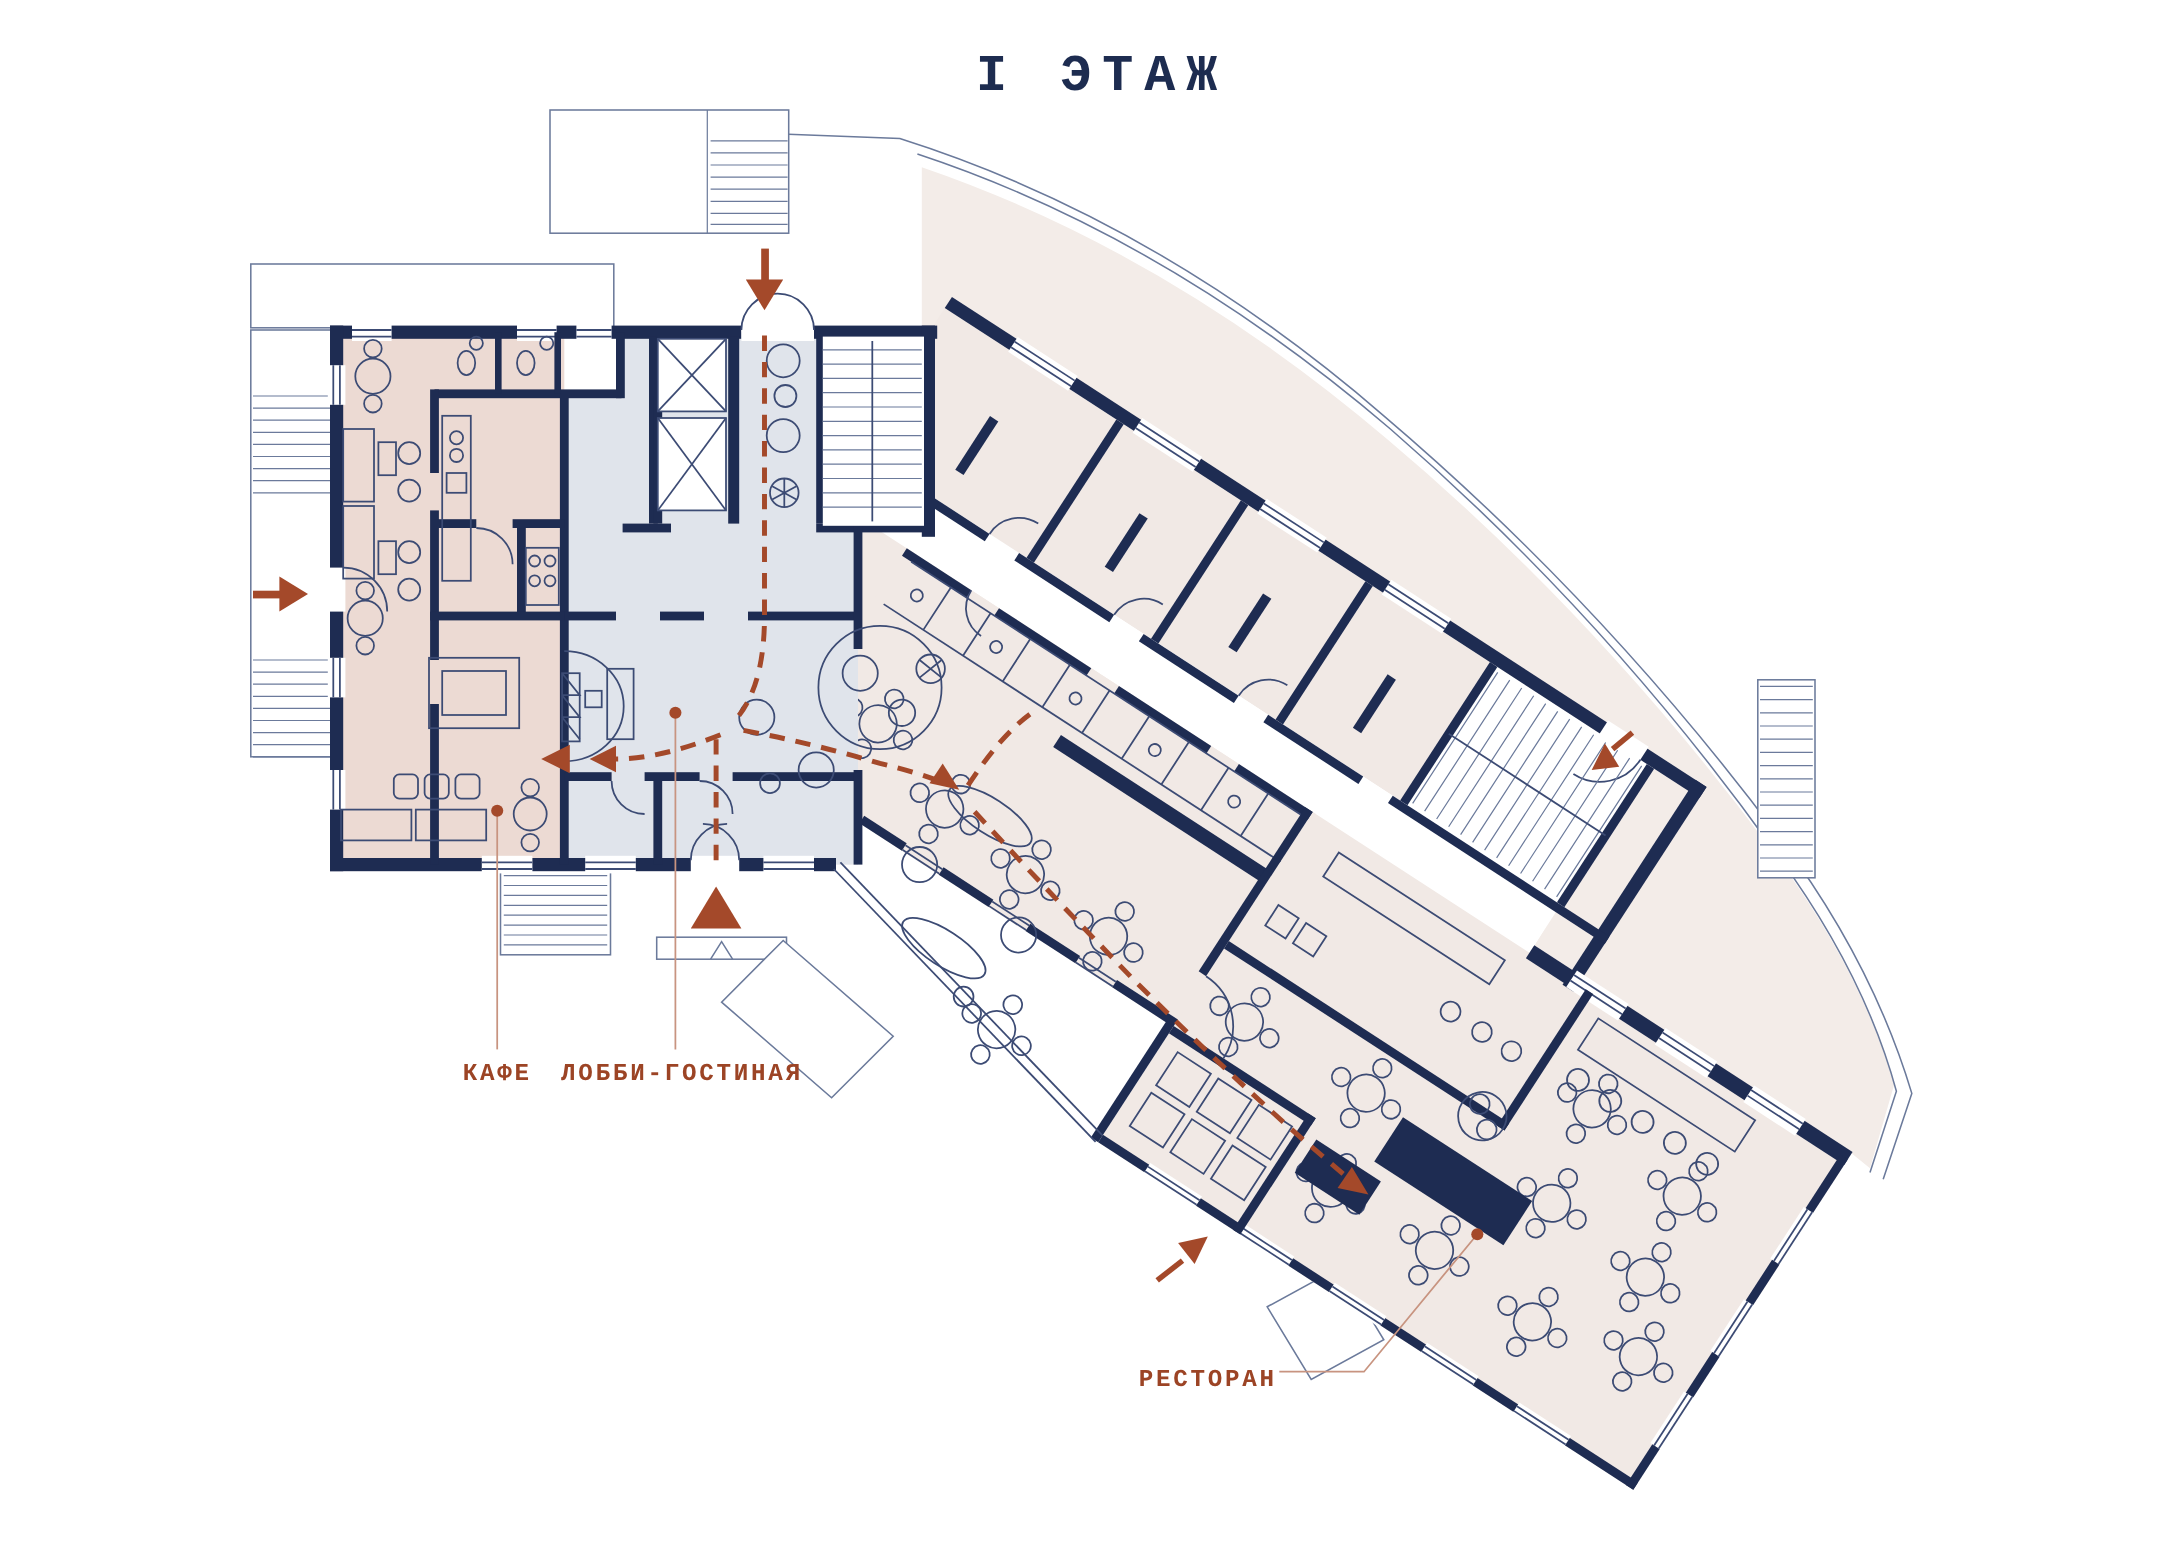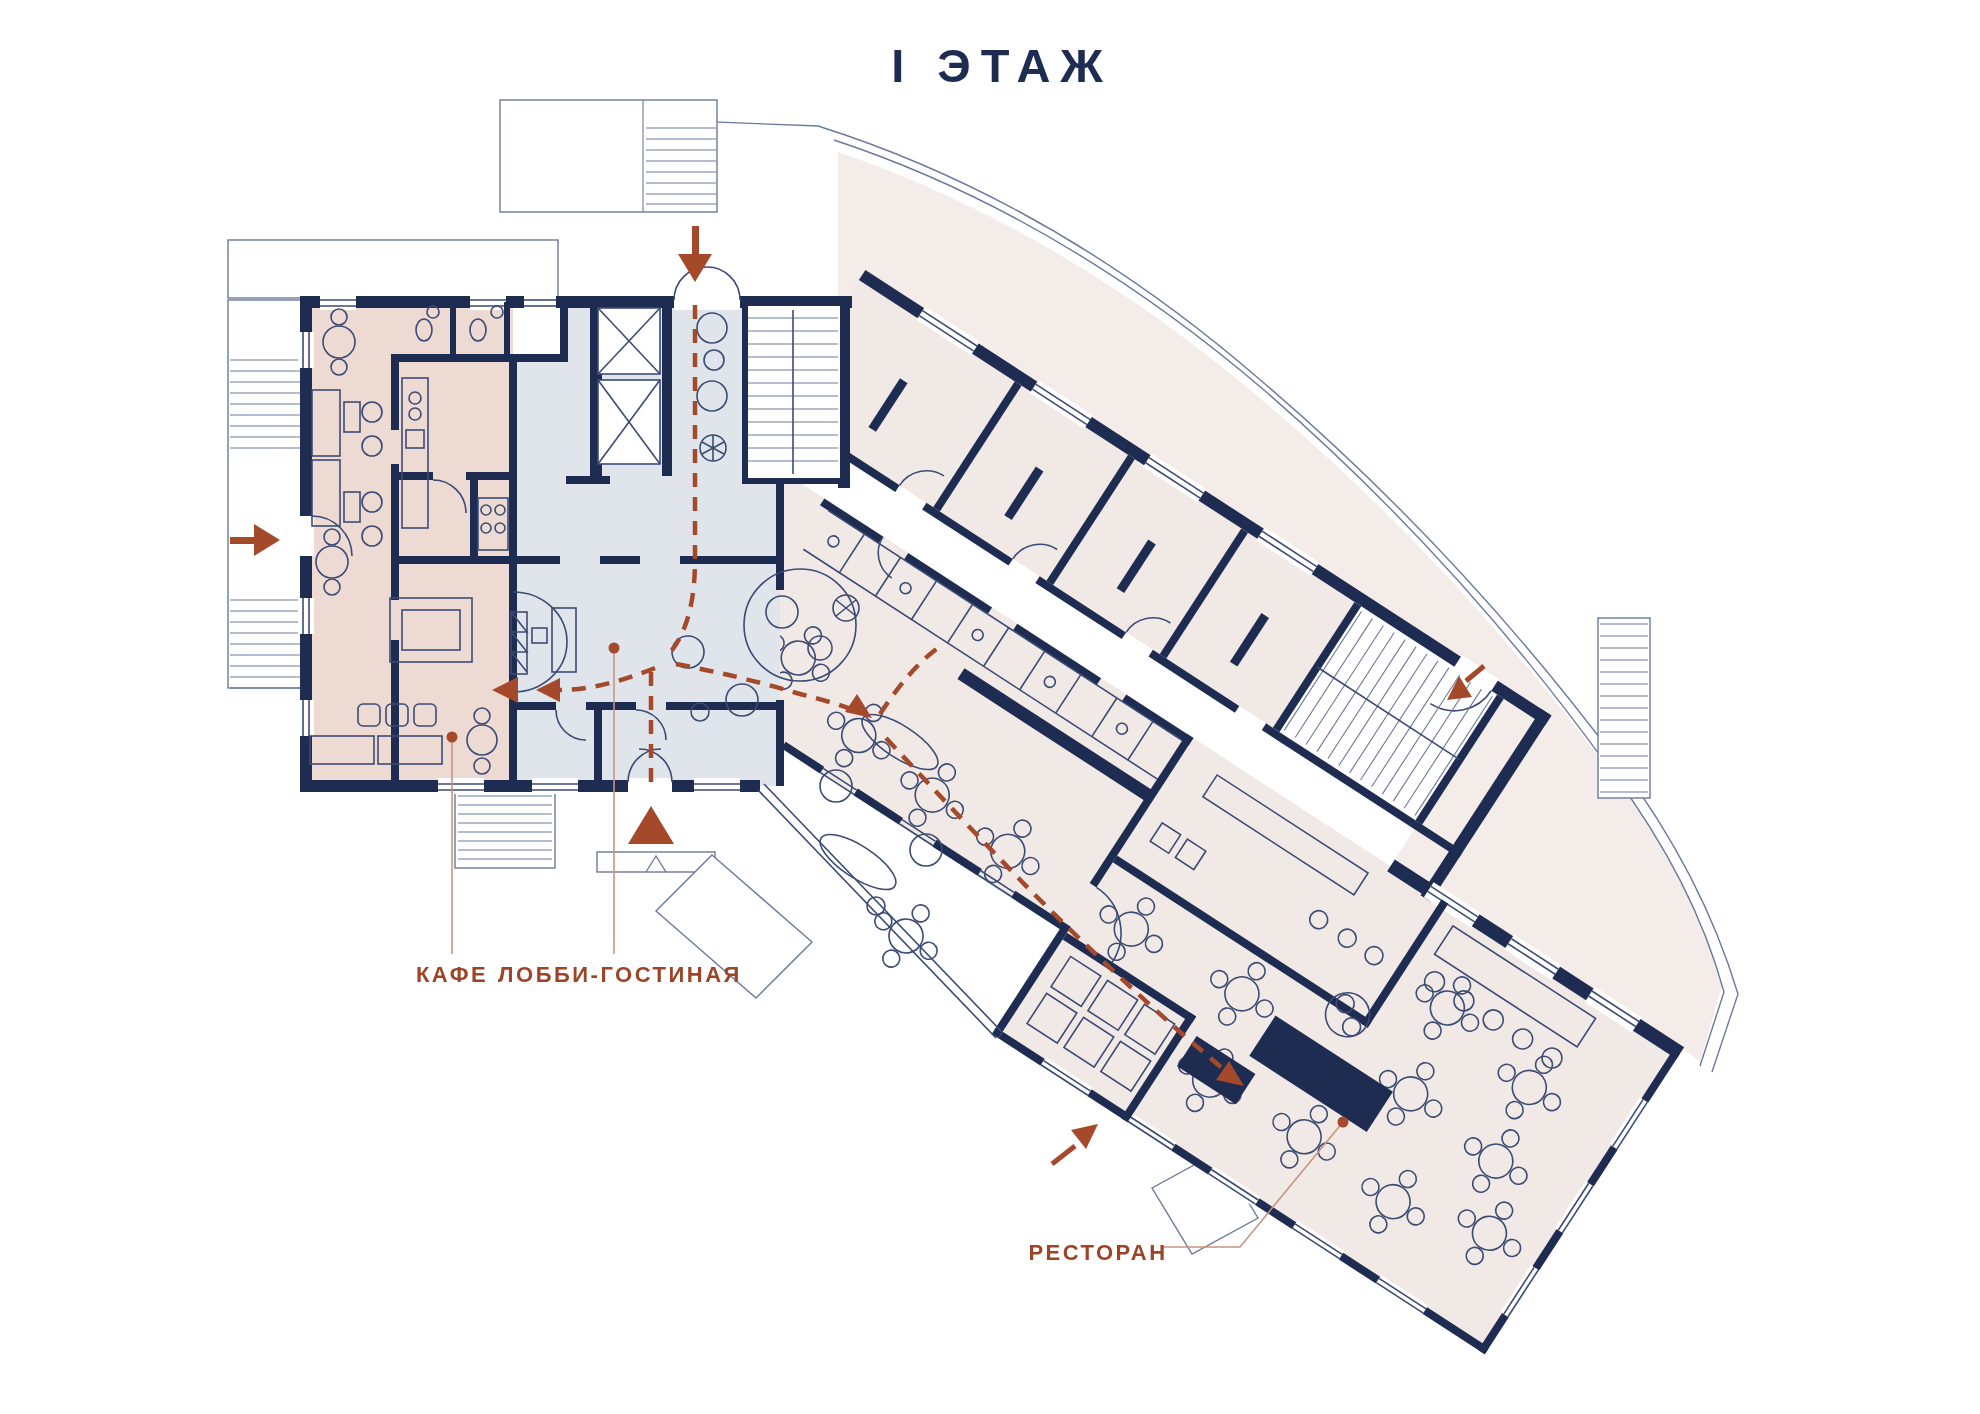--- a/index.html
+++ b/index.html
@@ -1,17 +1,17 @@
 <!DOCTYPE html>
 <html style="--paper: #ffffff; --walls: #1e2c52; --line: #3c4b74; --site: #6b7a9b; --cafe: #ecdad3; --lobby: #e0e4eb; --rooms: #f1e9e5; --terrace: #f3ece8; --accent: #a4492a; --label: #9c4425; --leader: #c89480; --title: #1d2c50;"><head>
 <meta charset="utf-8">
 <style>
   html,body{margin:0;padding:0;background:#fff;}
   .stage{position:relative;width:1980px;height:1414px;background:var(--paper,#fff);overflow:hidden;
-         font-family:Liberation Sans, sans-serif;}
+         font-family:Liberation Mono, monospace;}
   svg{position:absolute;left:0;top:0;}
   .wall{fill:var(--walls);}
   .zone-cafe{fill:var(--cafe);}
   .zone-lobby{fill:var(--lobby);}
   .zone-rooms{fill:var(--rooms);}
   .zone-terrace{fill:var(--terrace);}
   .white{fill:#fff;}
   .furn{stroke:var(--line);stroke-width:1.6;fill:none;}
   .furnw{stroke:var(--line);stroke-width:1.6;fill:#fff;}
   .thin{stroke:var(--site);stroke-width:1.4;fill:none;}

